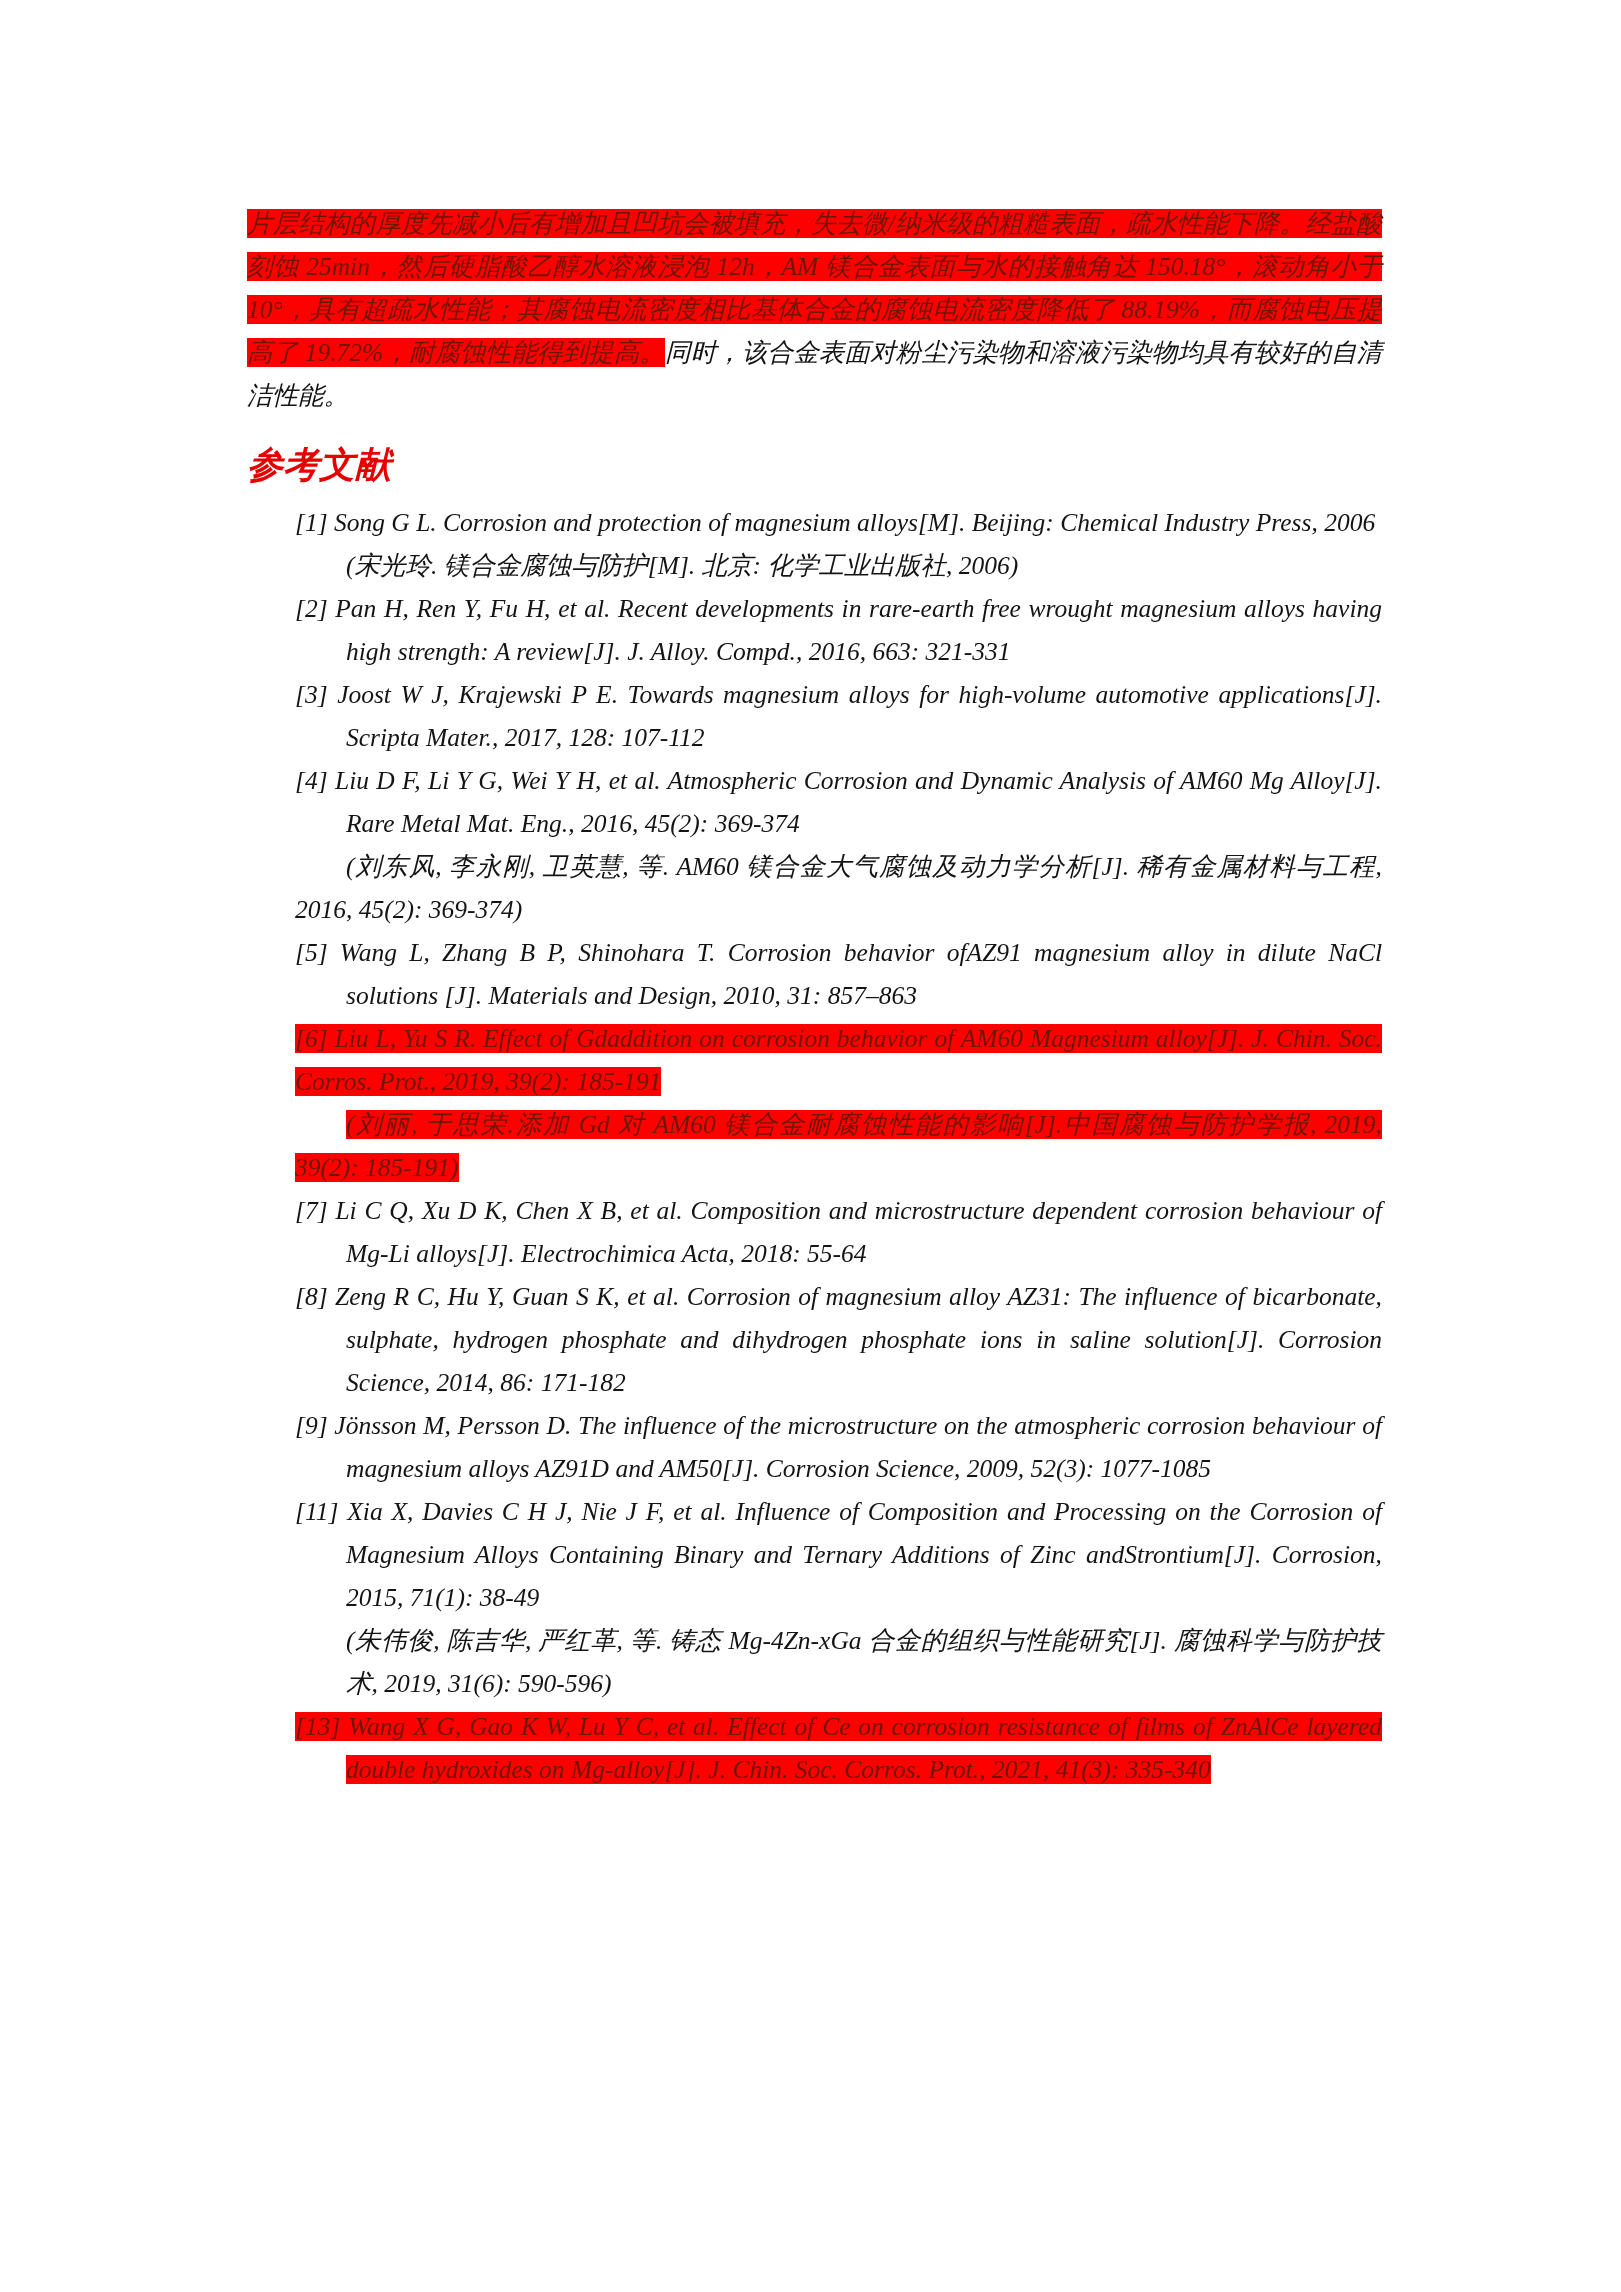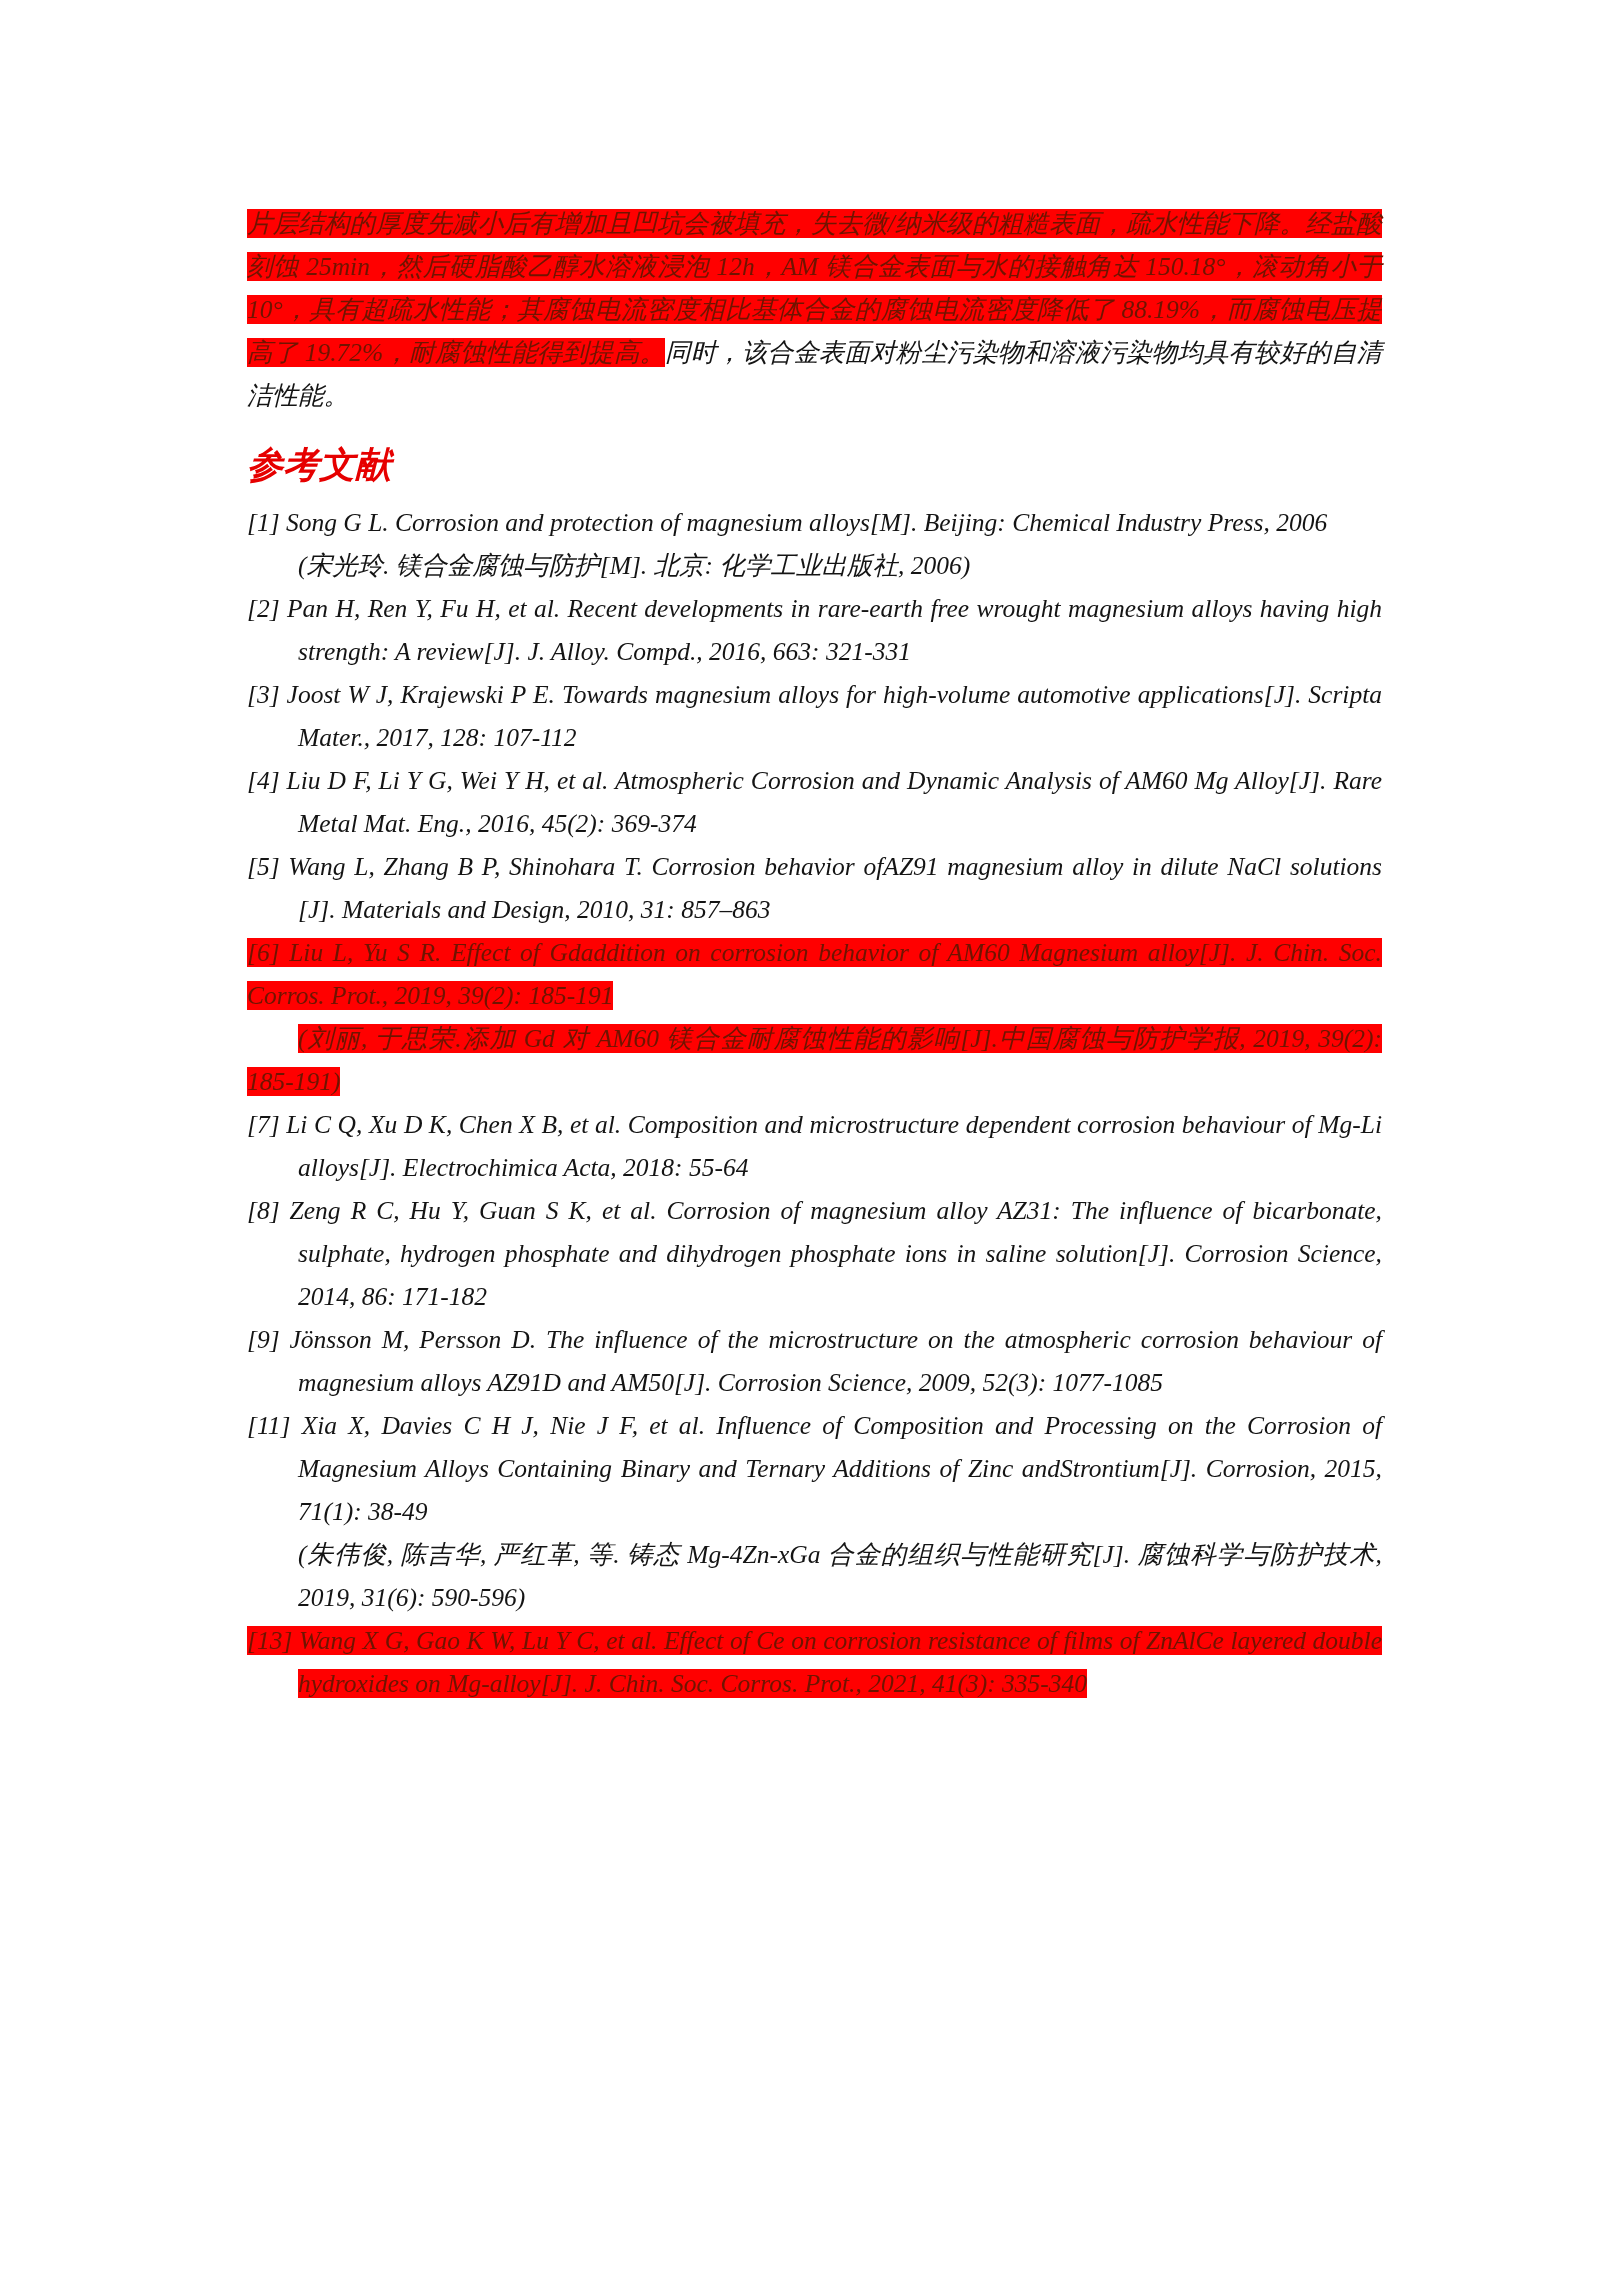--- a/index.html
+++ b/index.html
@@ -29,21 +29,21 @@
     color: var(--highlight-text, #6f1400);
   }
   h2.refs-heading {
     margin: 25.5px 0 13.7px 0;
     font-size: 36px;
     line-height: 45px;
     font-weight: bold;
     color: var(--heading-red, #e60000);
     font-family: "Liberation Serif", "DejaVu Serif", serif;
   }
-  .refs { text-align: justify; }
+  .refs { text-align: justify; margin-left: 48px; }
   .ref {
     margin: 0;
     padding-left: 51px;
     text-indent: -51px;
   }
   .ref.no-hang {
     padding-left: 0;
     text-indent: 0;
   }
   .trans {
@@ -78,20 +78,21 @@
     <div class="ref">
       <span>[2] Pan H, Ren Y, Fu H, et al. Recent developments in rare-earth free wrought magnesium alloys having high strength: A review[J]. J. Alloy. Compd., 2016, 663: 321-331</span>
     </div>
 
     <div class="ref">
       <span>[3] Joost W J, Krajewski P E. Towards magnesium alloys for high-volume automotive applications[J]. Scripta Mater., 2017, 128: 107-112</span>
     </div>
 
     <div class="ref">
       <span>[4] Liu D F, Li Y G, Wei Y H, et al. Atmospheric Corrosion and Dynamic Analysis of AM60 Mg Alloy[J]. Rare Metal Mat. Eng., 2016, 45(2): 369-374</span>
+      <div class="trans"><span>(刘东风, 李永刚, 卫英慧, 等. AM60 镁合金大气腐蚀及动力学分析[J]. 稀有金属材料与工程, 2016, 45(2): 369-374)</span></div>
     </div>
 
     <div class="ref">
       <span>[5] Wang L, Zhang B P, Shinohara T. Corrosion behavior ofAZ91 magnesium alloy in dilute NaCl solutions [J]. Materials and Design, 2010, 31: 857–863</span>
     </div>
 
     <div class="ref no-hang">
       <span class="hl">[6] Liu L, Yu S R. Effect of Gdaddition on corrosion behavior of AM60 Magnesium alloy[J]. J. Chin. Soc. Corros. Prot., 2019, 39(2): 185-191</span>
       <div class="trans"><span class="hl">(刘丽, 于思荣.添加 Gd 对 AM60 镁合金耐腐蚀性能的影响[J].中国腐蚀与防护学报, 2019, 39(2): 185-191)</span></div>
     </div>

